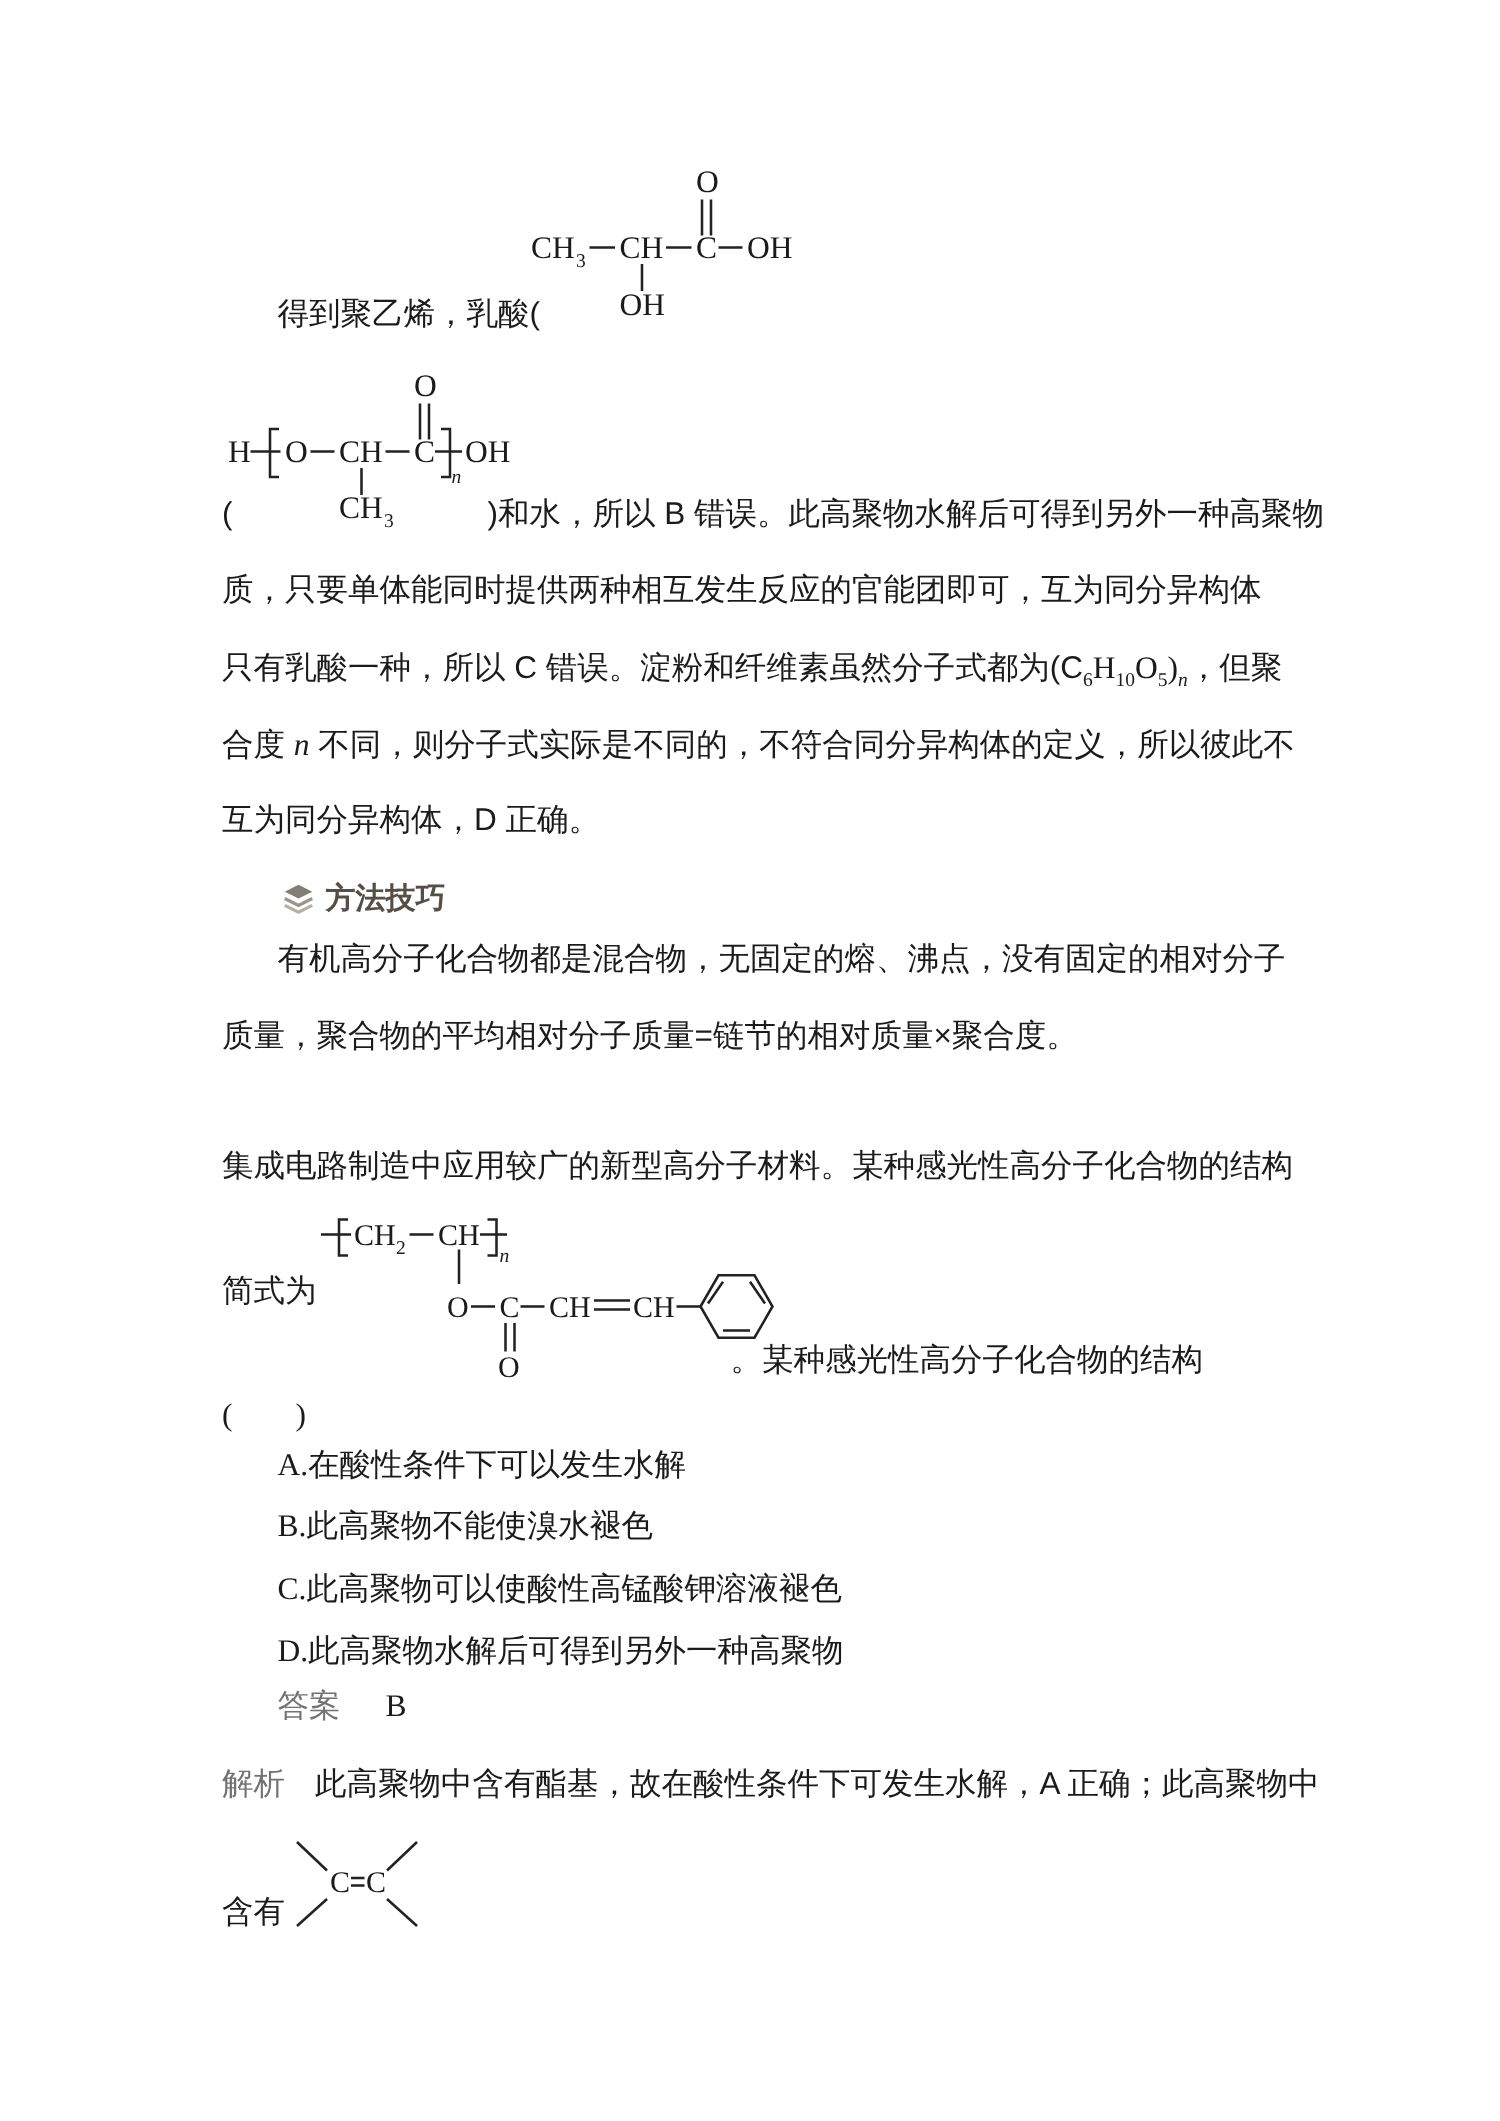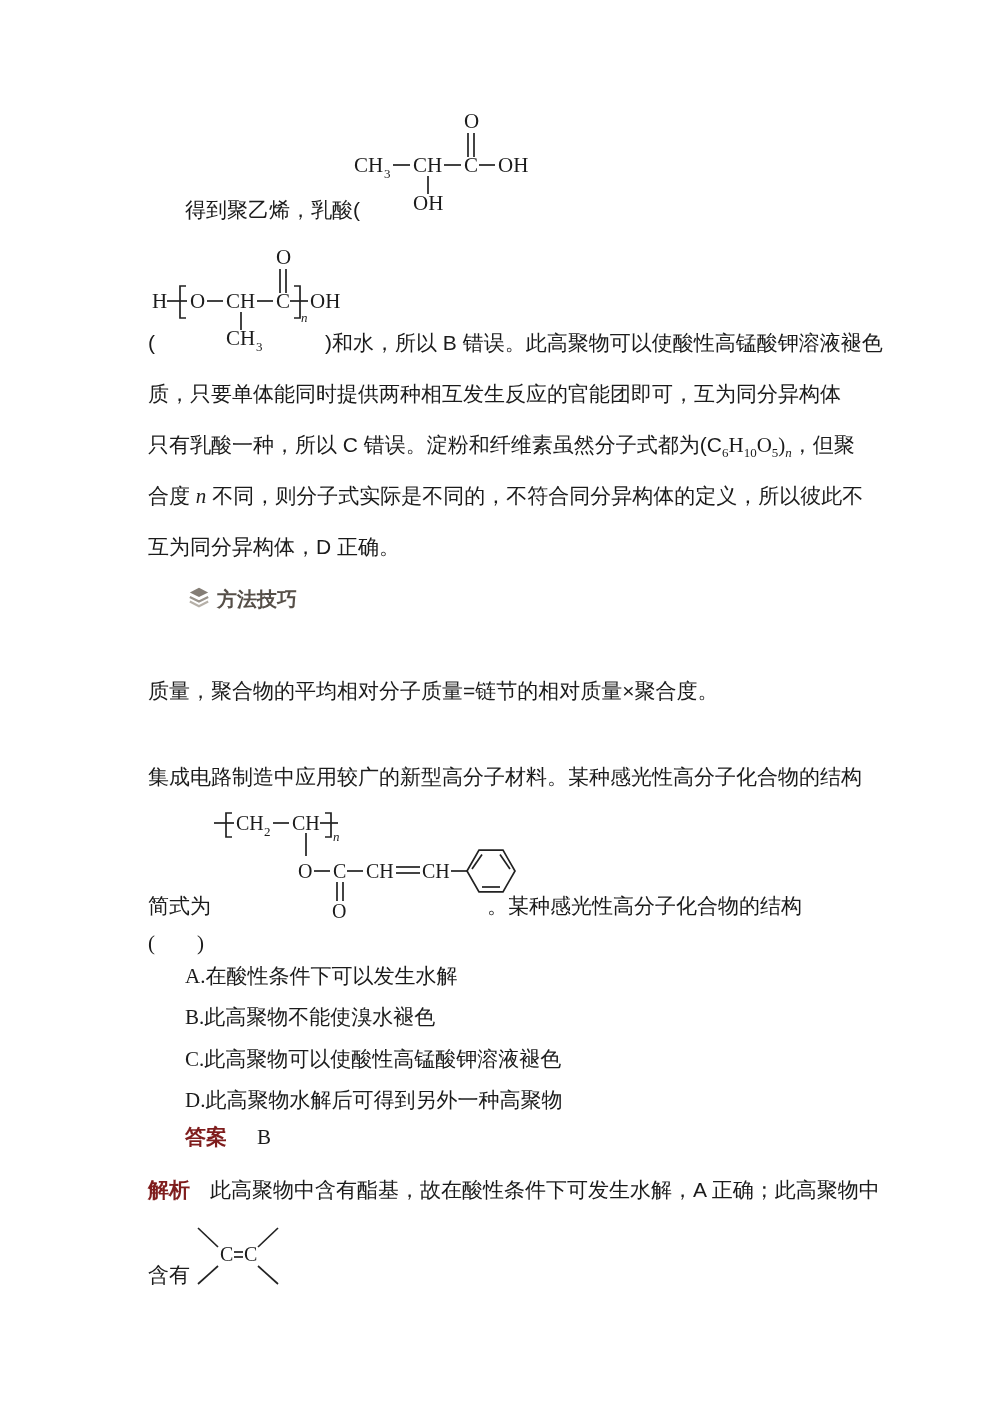--- a/index.html
+++ b/index.html
@@ -2,23 +2,23 @@
 <html><head>
 <meta charset="utf-8">
 <style>
   html,body{margin:0;padding:0;background:#ffffff;}
   .page{position:relative;width:1000px;height:1414px;background:#ffffff;color:#1b1b1b;overflow:hidden;}
   .ln{position:absolute;white-space:nowrap;font-size:21px;line-height:26px;}
   .sans{font-family:"Liberation Sans",sans-serif;}
   .serif{font-family:"Liberation Serif",serif;}
   .sub{font-size:13px;vertical-align:-5px;font-family:"Liberation Serif",serif;}
   .it{font-style:italic;font-family:"Liberation Serif",serif;}
-  .red{color:#7f1d1d;font-weight:700;font-family:"Liberation Sans",sans-serif;}
+  .red{color:#737373;font-weight:400;font-family:"Liberation Sans",sans-serif;}
   .ansval{font-family:"Liberation Serif",serif;margin-left:30px;color:#1b1b1b;}
-  .method-header{display:flex;align-items:flex-start;gap:7px;}
+  .method-header{display:flex;align-items:center;gap:7px;}
   .method-label{font-weight:700;color:#564f48;font-size:20px;font-family:"Liberation Sans",sans-serif;}
   .struct{position:absolute;}
   .struct text{font-family:"Liberation Serif",serif;fill:#1b1b1b;}
   .bond{stroke:#222222;stroke-width:1.7;fill:none;}
 </style>
 </head>
 <body>
 
 <div class="page">
 
@@ -55,35 +55,36 @@
     <text x="160" y="62" font-size="21">OH</text>
     <text x="126" y="18" font-size="21">O</text>
     <line class="bond" x1="130" y1="23" x2="130" y2="47"></line>
     <line class="bond" x1="136" y1="23" x2="136" y2="47"></line>
     <line class="bond" x1="91" y1="66" x2="91" y2="84"></line>
     <text x="76" y="99" font-size="21">CH</text>
     <text x="106" y="105" font-size="13">3</text>
   </svg>
 
   <div class="ln sans" style="left:148px;top:330px">(</div>
-  <div class="ln sans" style="left:325px;top:330px">)和水，所以 B 错误。此高聚物可以使酸性高锰酸钾溶液褪色</div>
+  <div class="ln sans" style="left:325px;top:330px">)和水，所以 B 错误。此高聚物水解后可得到另外一种高聚物</div>
 
   <div class="ln sans" style="left:148px;top:381px">质，只要单体能同时提供两种相互发生反应的官能团即可，互为同分异构体</div>
   <div class="ln sans" style="left:148px;top:432px"><span>只有乳酸一种，所以 C 错误。淀粉和纤维素虽然分子式都为(C</span><span class="sub">6</span><span class="serif">H</span><span class="sub">10</span><span class="serif">O</span><span class="sub">5</span><span class="serif">)</span><span class="sub it">n</span><span>，但聚</span></div>
   <div class="ln sans" style="left:148px;top:483px"><span>合度 </span><span class="it">n</span><span> 不同，则分子式实际是不同的，不符合同分异构体的定义，所以彼此不</span></div>
   <div class="ln sans" style="left:148px;top:534px">互为同分异构体，D 正确。</div>
 
   <div class="ln method-header" style="left:188px;top:586px">
     <svg width="22" height="22" viewBox="0 0 24 24">
       <path d="M12 2 L22 7 L12 12 L2 7 Z" fill="#847d75"></path>
       <path d="M2 12 L12 17 L22 12" stroke="#9a948c" stroke-width="2.4" fill="none"></path>
       <path d="M2 17 L12 22 L22 17" stroke="#b6b0a8" stroke-width="2.4" fill="none"></path>
     </svg>
     <span class="method-label">方法技巧</span>
   </div>
+  <div class="ln sans" style="left:185px;top:627px">有机高分子化合物都是混合物，无固定的熔、沸点，没有固定的相对分子</div>
   <div class="ln sans" style="left:148px;top:678px">质量，聚合物的平均相对分子质量=链节的相对质量×聚合度。</div>
 
   <div class="ln serif" style="left:148px;top:764px">集成电路制造中应用较广的新型高分子材料。某种感光性高分子化合物的结构</div>
 
   <svg class="struct" style="left:210px;top:806px" width="310" height="118" viewBox="0 0 310 118">
     <line class="bond" x1="4" y1="17" x2="24" y2="17"></line>
     <path class="bond" d="M22 7 L16 7 L16 31 L22 31"></path>
     <text x="26" y="24" font-size="20">CH</text>
     <text x="54" y="30" font-size="13">2</text>
     <line class="bond" x1="63" y1="17" x2="79" y2="17"></line>
@@ -103,21 +104,21 @@
     <line class="bond" x1="241" y1="65" x2="257" y2="65"></line>
     <polygon class="bond" points="257,65 269,44.2 293,44.2 305,65 293,85.8 269,85.8"></polygon>
     <line class="bond" x1="262" y1="63" x2="272" y2="48.5"></line>
     <line class="bond" x1="290" y1="48.5" x2="300" y2="63"></line>
     <line class="bond" x1="272" y1="81" x2="290" y2="81"></line>
     <line class="bond" x1="127" y1="76" x2="127" y2="95"></line>
     <line class="bond" x1="133" y1="76" x2="133" y2="95"></line>
     <text x="122" y="112" font-size="20">O</text>
   </svg>
 
-  <div class="ln serif" style="left:148px;top:893px">简式为</div>
+  <div class="ln serif" style="left:148px;top:847px">简式为</div>
   <div class="ln serif" style="left:487px;top:893px">。某种感光性高分子化合物的结构</div>
   <div class="ln serif" style="left:148px;top:930px">(　　)</div>
 
   <div class="ln serif" style="left:185px;top:963px">A.在酸性条件下可以发生水解</div>
   <div class="ln serif" style="left:185px;top:1004px">B.此高聚物不能使溴水褪色</div>
   <div class="ln serif" style="left:185px;top:1046px">C.此高聚物可以使酸性高锰酸钾溶液褪色</div>
   <div class="ln serif" style="left:185px;top:1087px">D.此高聚物水解后可得到另外一种高聚物</div>
 
   <div class="ln" style="left:185px;top:1124px"><span class="red">答案</span><span class="ansval">B</span></div>
 

